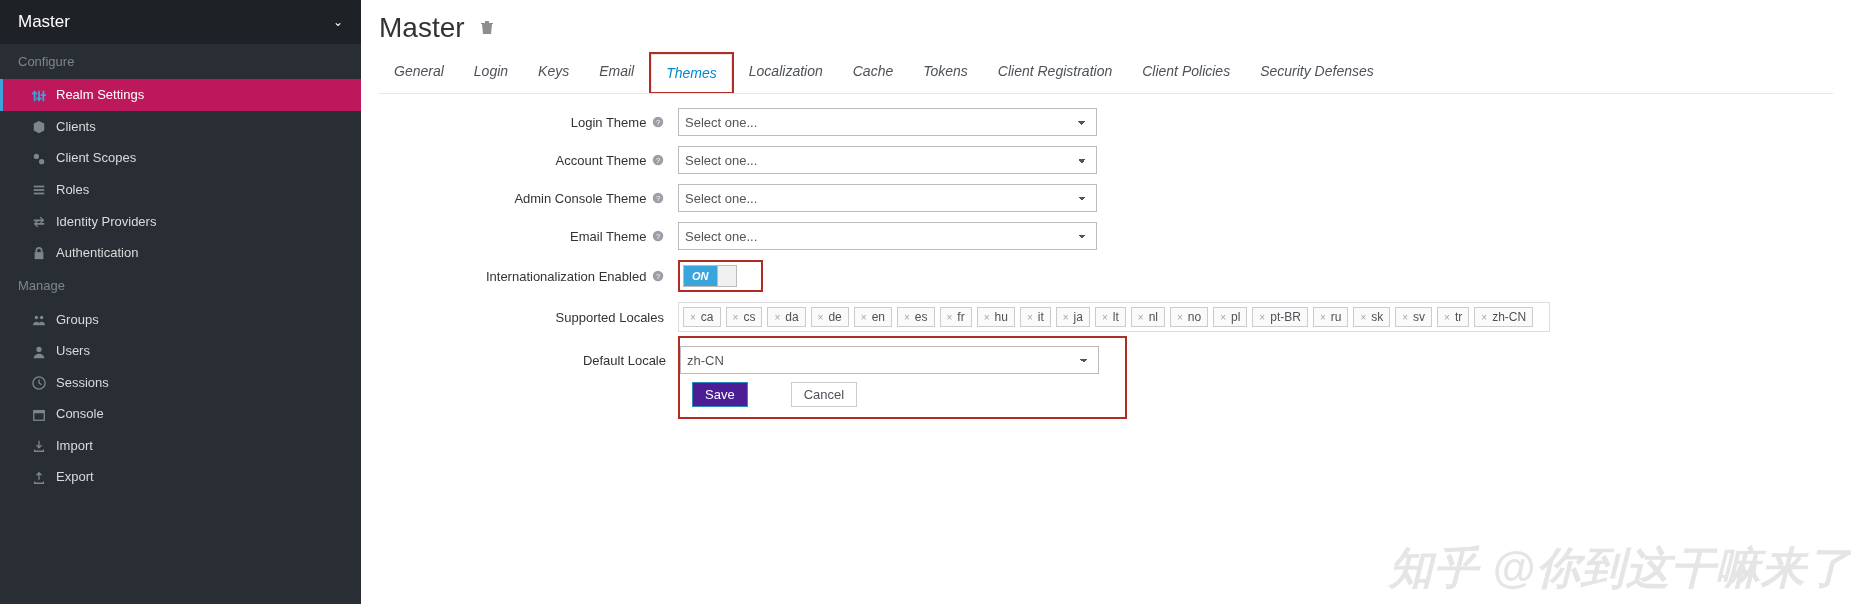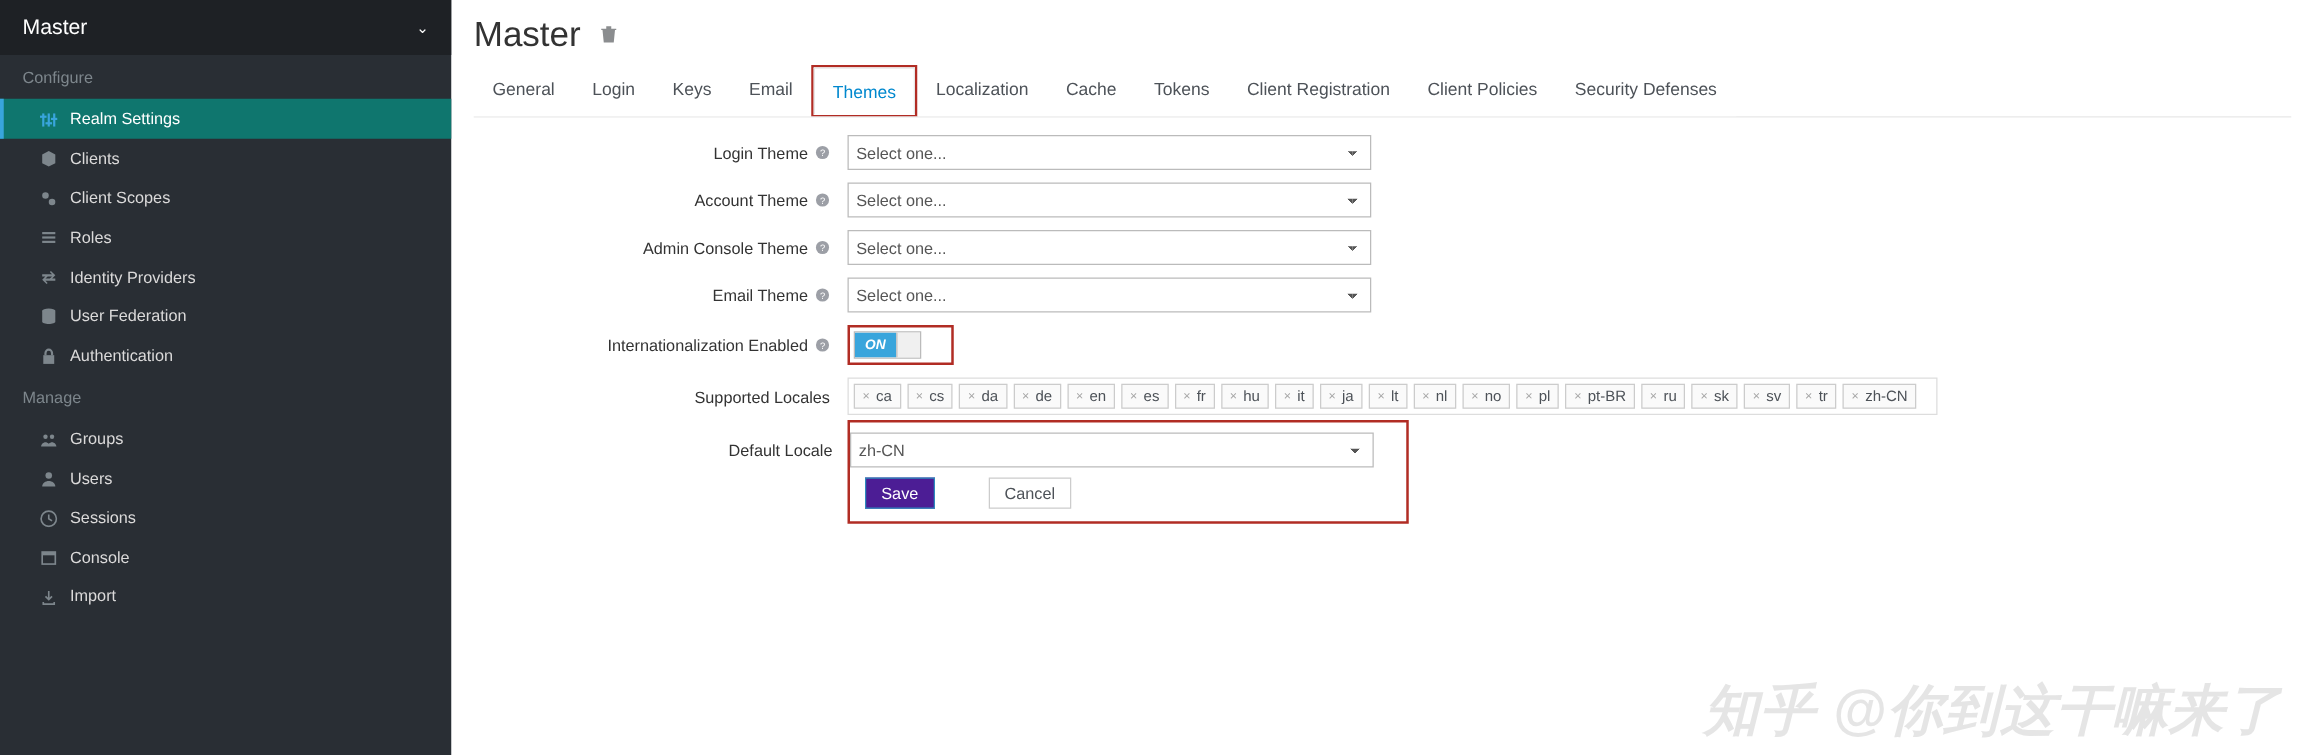--- a/index.html
+++ b/index.html
@@ -6,35 +6,35 @@
 body { font-family: -apple-system, "Helvetica Neue", Helvetica, Arial, sans-serif; font-size: 13px; color: #333; background: #fff; }
 .app { display: flex; width: 1851px; height: 604px; }
 
 
 .sidebar { width: 361px; background: #292e34; color: #dbdada; display: flex; flex-direction: column; }
 .realm-selector { background: #1e2125; padding: 12px 18px; display: flex; justify-content: space-between; align-items: center; cursor: pointer; }
 .realm-selector .title { color: #fff; font-size: 17px; font-weight: 300; }
 .realm-selector .caret { color: #fff; font-size: 12px; }
 .section-header { padding: 10px 18px; font-size: 13px; color: #7d868c; }
 .nav-item { display: flex; align-items: center; padding: 8px 18px 8px 28px; cursor: pointer; color: #dbdada; font-size: 13px; }
-.nav-item.active { background: #0f766e; border-left: 3px solid #39a5dc; padding-left: 25px; color: #fff; }
+.nav-item.active { background: #be185d; border-left: 3px solid #39a5dc; padding-left: 25px; color: #fff; }
 .nav-item .icon { width: 22px; display: inline-block; color: #7d868c; text-align: center; margin-right: 6px; }
 .nav-item.active .icon { color: #39a5dc; }
 .nav-item svg { width: 14px; height: 14px; fill: currentColor; vertical-align: middle; }
 
 
 .main { flex: 1; padding: 6px 18px 10px 18px; position: relative; overflow: hidden; }
 .page-title-row { display: flex; align-items: center; gap: 14px; margin: 6px 0 8px 0; }
 .page-title { font-size: 28px; font-weight: 300; color: #333; }
 .trash { color: #8b8d8f; cursor: pointer; }
 .trash svg { width: 16px; height: 16px; fill: currentColor; }
 
 
 .tabs { display: flex; gap: 0; border-bottom: 1px solid #e7e7e7; margin-bottom: 14px; }
-.tab { padding: 10px 14px; font-size: 14px; color: #4d5258; cursor: pointer; border: 1px solid transparent; border-bottom: none; background: #fff; }
+.tab { padding: 10px 14px; font-size: 14px; color: #4d5258; cursor: pointer; border: 1px solid transparent; border-bottom: none; background: #fff; font-style: italic; }
 .tab.active { color: #0088ce; border: 1px solid #e7e7e7; border-bottom: 1px solid #fff; margin-bottom: -1px; }
 
 
 .hl-themes-tab { border: 2px solid #b12c24; }
 .hl-intl { border: 2px solid #b12c24; padding: 3px 24px 3px 3px; display: inline-block; }
 .hl-default-area { border: 2px solid #b12c24; padding: 8px 12px 10px 12px; margin-top: -6px; }
 
 
 .form { width: 100%; }
 .form-row { display: flex; align-items: center; margin-bottom: 10px; }
@@ -55,21 +55,21 @@
 .tag { display: inline-flex; align-items: center; border: 1px solid #ccc; background: #fafafa; padding: 2px 6px; font-size: 12px; color: #4d5258; cursor: pointer; }
 .tag .x { color: #a6a6a6; margin-right: 5px; font-size: 10px; }
 
 
 .btn-row { display: flex; gap: 6px; margin-top: 8px; }
 .btn { padding: 4px 12px; font-size: 13px; border: 1px solid; cursor: pointer; }
 .btn-primary { background: #4c1d95; color: #fff; border-color: #2d8bbd; }
 .btn-default { background: #fff; color: #4d5258; border-color: #ccc; margin-left: 37px; }
 
 
-.watermark { position: absolute; bottom: 6px; right: 26px; font-size: 44px; font-weight: bold; color: rgba(150,150,150,0.25); font-style: italic; letter-spacing: 1px; pointer-events: none; margin-left: 20px; }
+.watermark { position: absolute; bottom: 6px; right: 0; font-size: 44px; font-weight: bold; color: rgba(150,150,150,0.25); font-style: italic; letter-spacing: 1px; pointer-events: none; margin-left: 20px; }
 </style>
 </head>
 <body>
 
 <div class="app">
   <div class="sidebar">
     <div class="realm-selector">
       <span class="title">Master</span>
       <span class="caret">⌄</span>
     </div>
@@ -109,27 +109,20 @@
       <span>Roles</span>
     </div>
     <div class="nav-item">
       <span class="icon"><svg viewBox="0 0 16 16">
             <path d="M2 5h9l-2-2 1-1 4 4-4 4-1-1 2-2H2zM14 11H5l2 2-1 1-4-4 4-4 1 1-2 2h9z"></path>
           </svg></span>
       <span>Identity Providers</span>
     </div>
     <div class="nav-item">
       <span class="icon"><svg viewBox="0 0 16 16">
-            <ellipse cx="8" cy="3" rx="6" ry="2"></ellipse>
-            <path d="M2 3v10c0 1.1 2.7 2 6 2s6-.9 6-2V3"></path>
-          </svg></span>
-      <span>User Federation</span>
-    </div>
-    <div class="nav-item">
-      <span class="icon"><svg viewBox="0 0 16 16">
             <rect x="3" y="7" width="10" height="8"></rect>
             <path d="M5 7V5a3 3 0 016 0v2" fill="none" stroke="currentColor" stroke-width="2"></path>
           </svg></span>
       <span>Authentication</span>
     </div>
 
     <div class="section-header">Manage</div>
 
     <div class="nav-item">
       <span class="icon"><svg viewBox="0 0 16 16">
@@ -158,20 +151,26 @@
             <rect x="2" y="3" width="12" height="11" fill="none" stroke="currentColor" stroke-width="1.5"></rect>
             <rect x="2" y="3" width="12" height="3"></rect>
           </svg></span>
       <span>Console</span>
     </div>
     <div class="nav-item">
       <span class="icon"><svg viewBox="0 0 16 16">
             <path d="M8 2v8M5 7l3 3 3-3M3 12v2h10v-2" fill="none" stroke="currentColor" stroke-width="1.5"></path>
           </svg></span>
       <span>Import</span>
+    </div>
+    <div class="nav-item">
+      <span class="icon"><svg viewBox="0 0 16 16">
+            <path d="M8 10V2M5 5l3-3 3 3M3 12v2h10v-2" fill="none" stroke="currentColor" stroke-width="1.5"></path>
+          </svg></span>
+      <span>Export</span>
     </div>
   </div>
 
   <div class="main">
     <div class="page-title-row">
       <span class="page-title">Master</span>
       <span class="trash">
         <svg viewBox="0 0 16 16">
             <path d="M3 5h10l-1 10H4zM6 2h4v2H6zM2 4h12v1H2z"></path>
           </svg>

